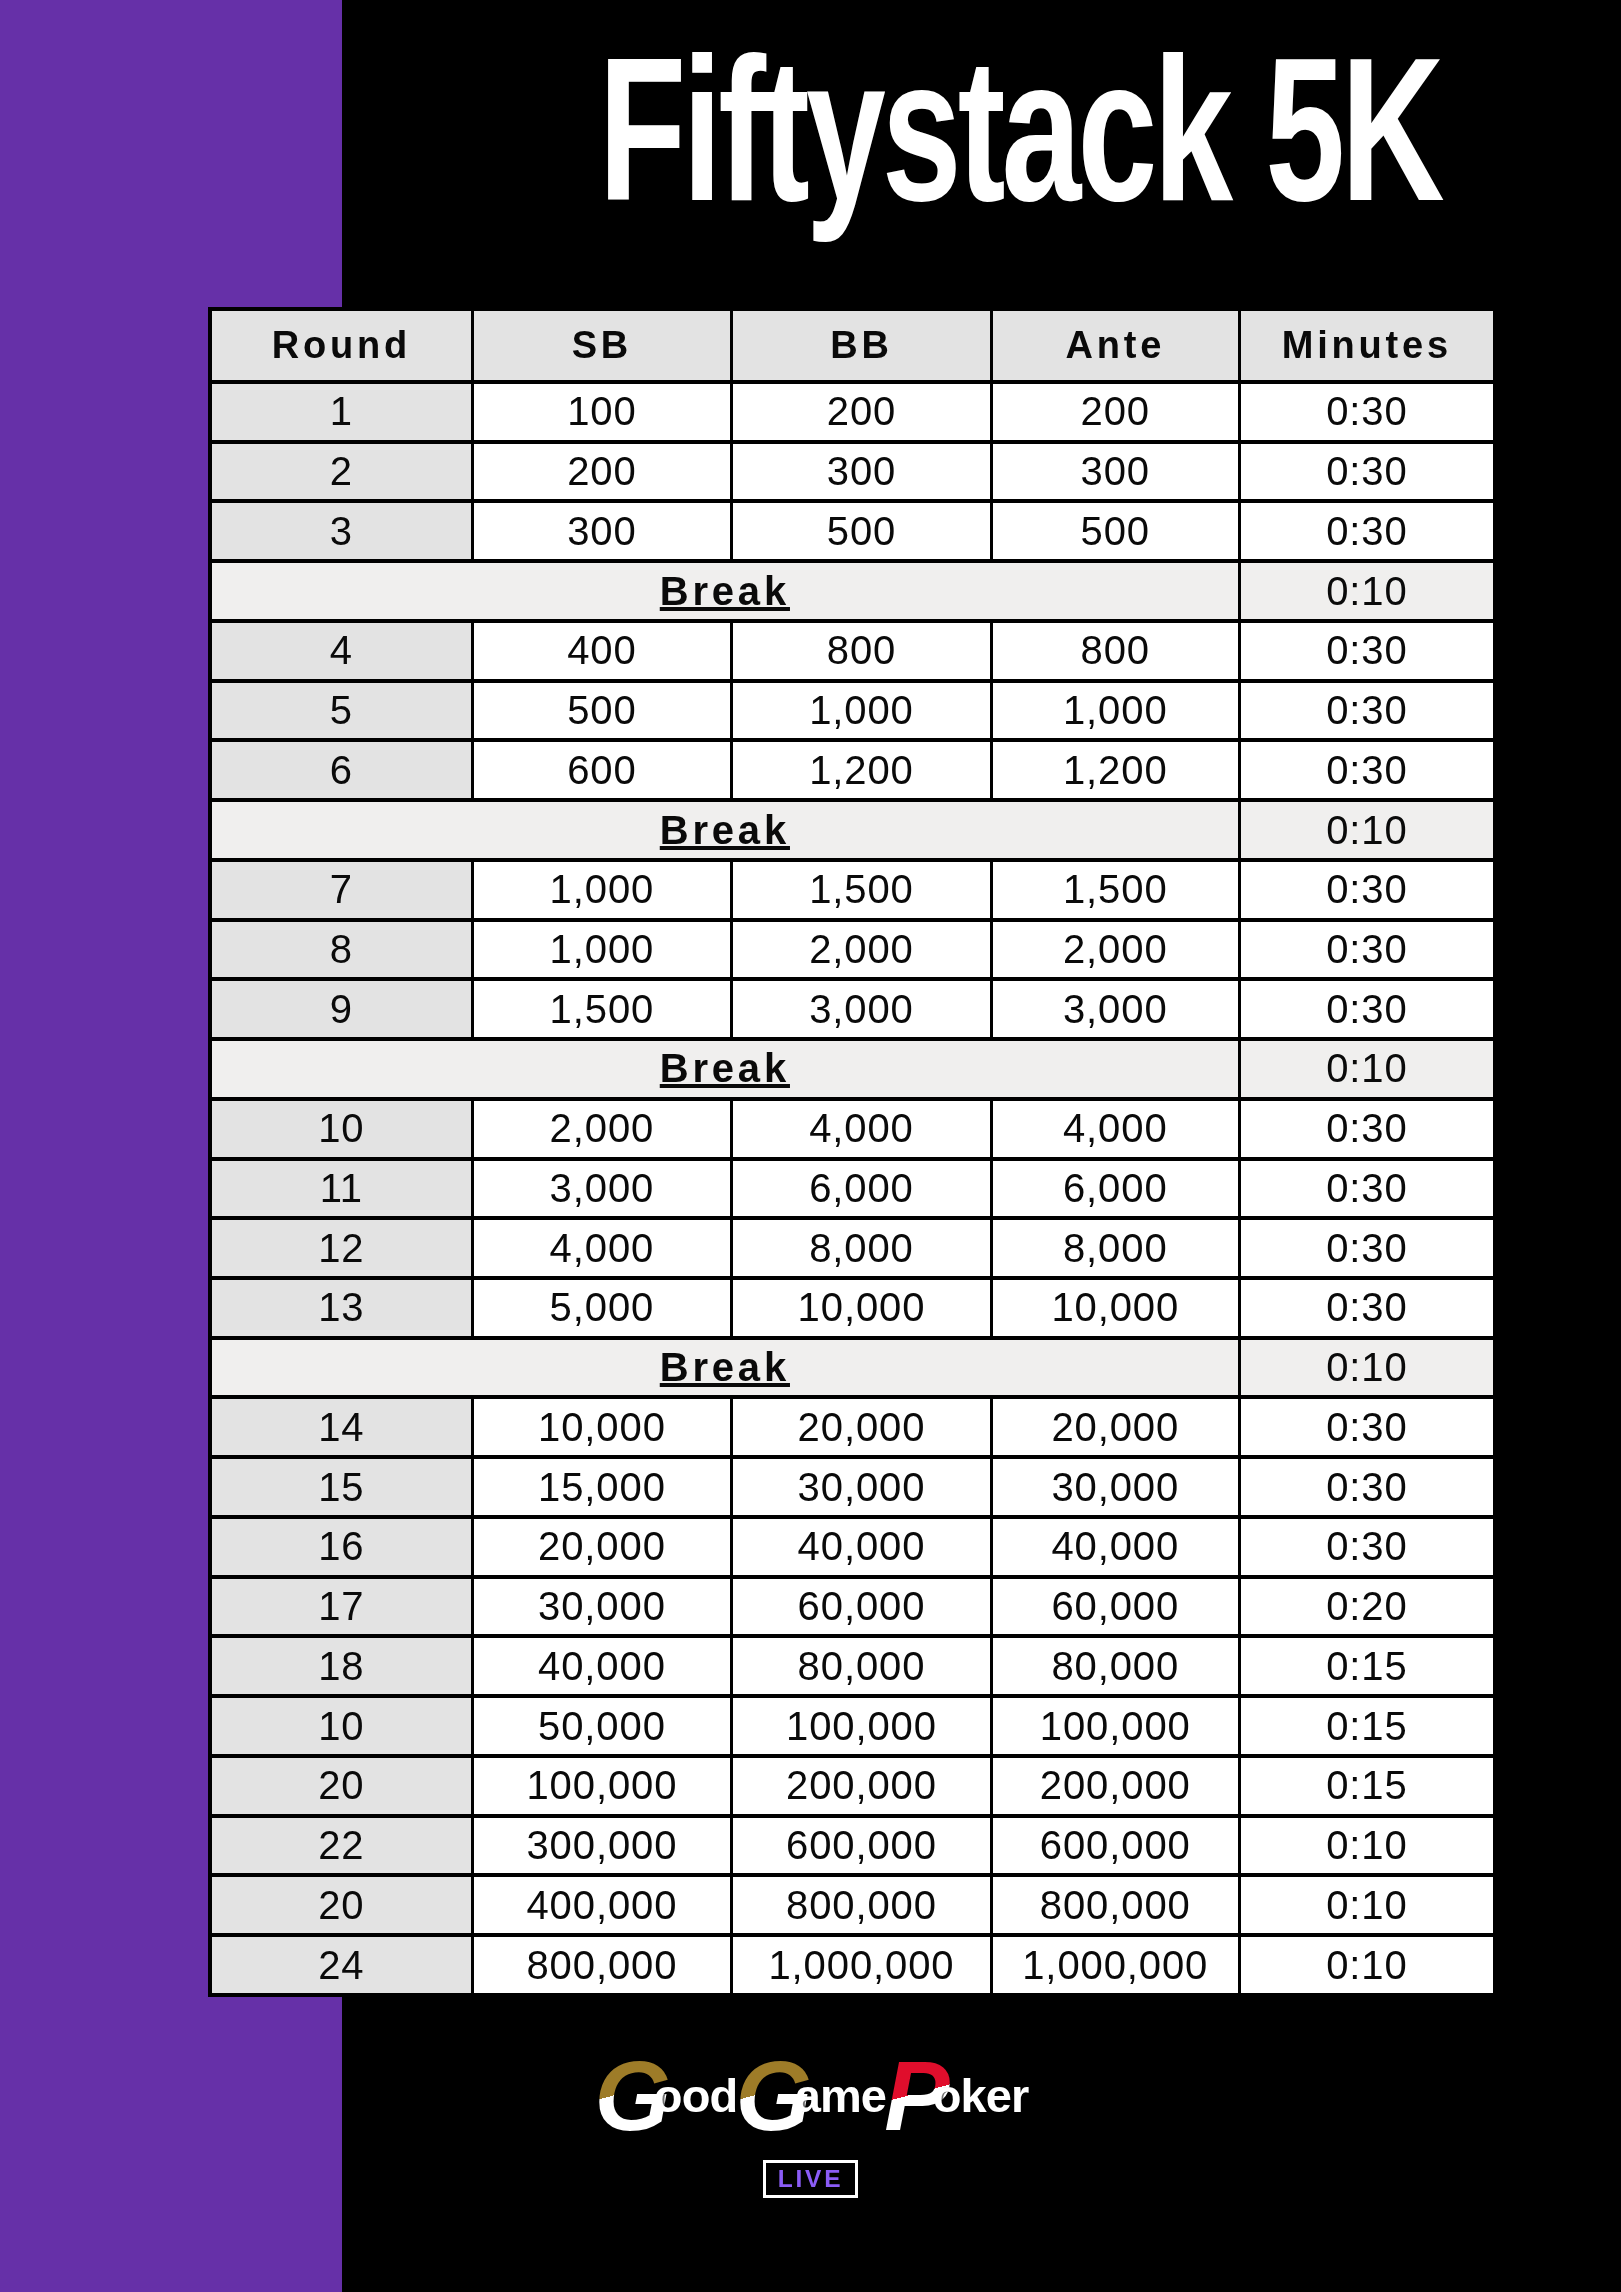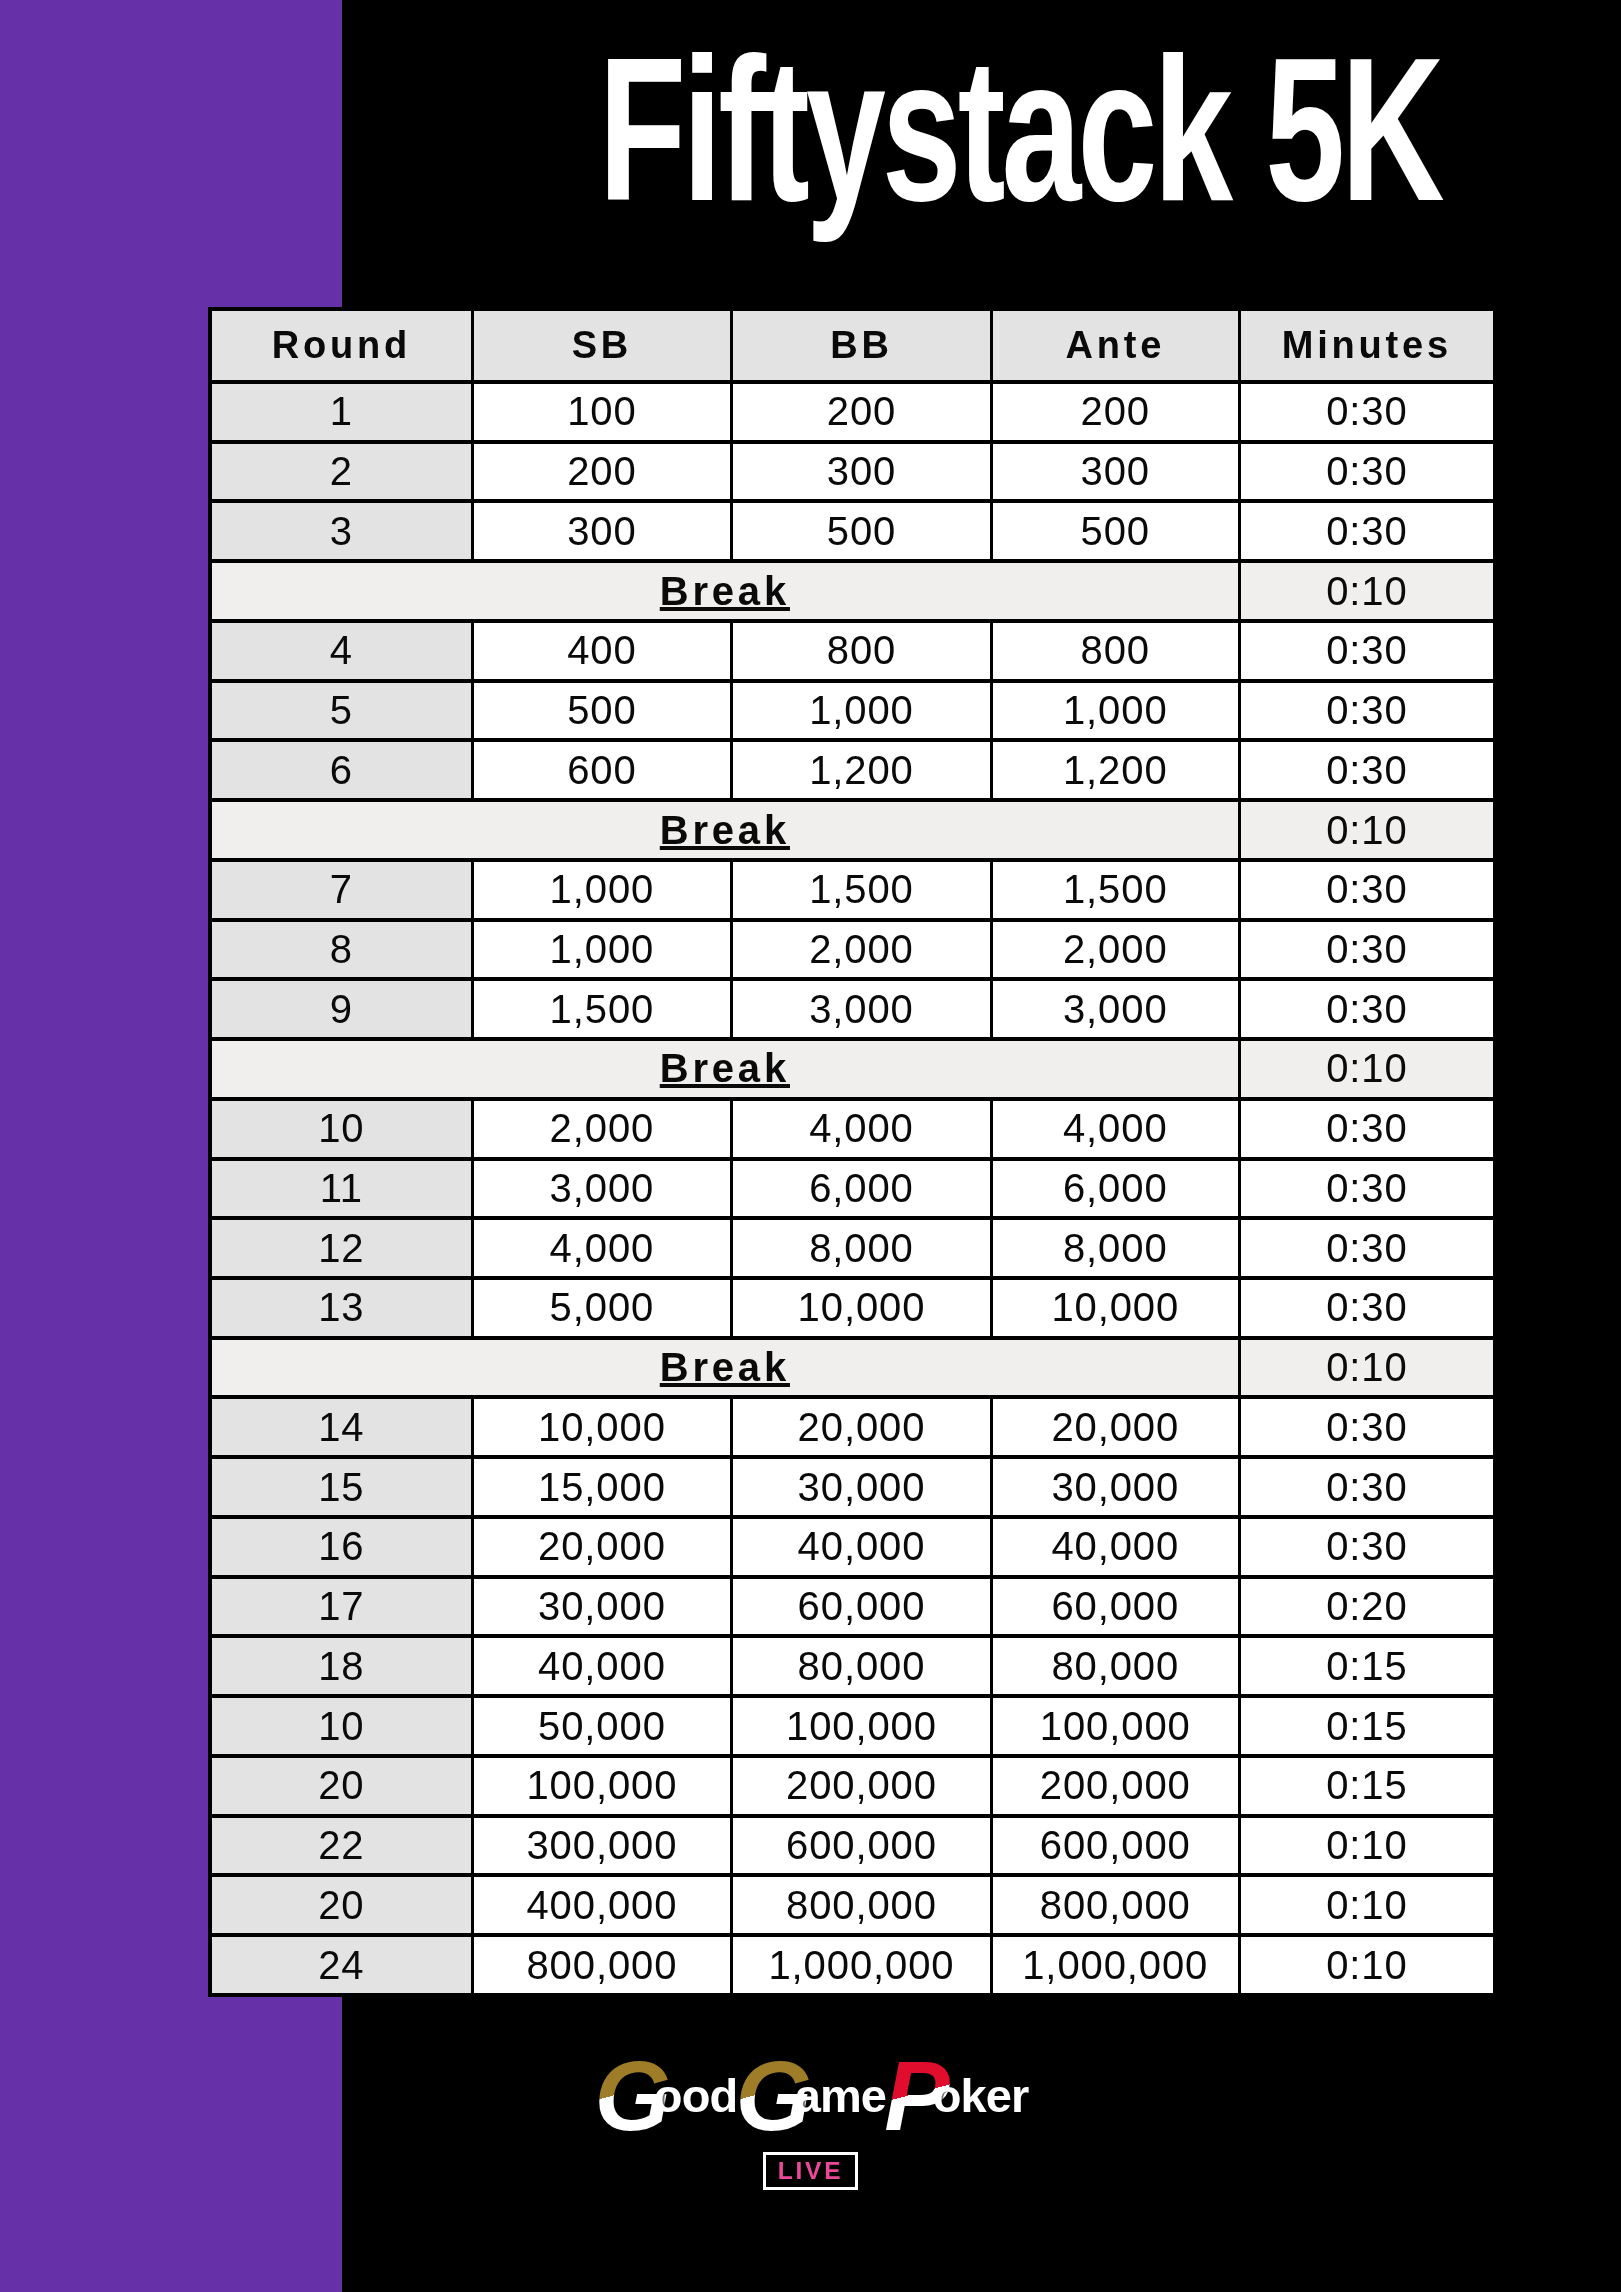--- a/index.html
+++ b/index.html
@@ -120,23 +120,23 @@
     font-weight: 700;
     font-size: 47px;
     line-height: 0.9;
     letter-spacing: -0.9px;
     margin: 0 -1.9px 16px -1.9px;
     padding-bottom: 0.9px;
     text-shadow: 1.9px 0 0 rgba(0,0,0,0.55);
   }
   .live-badge {
     display: inline-block;
-    margin-top: 18px;
+    margin-top: 26px;
     border: 3.8px solid #ffffff;
-    color: #ec4899;
+    color: #8b5cf6;
     font-size: 24.5px;
     font-weight: 800;
     letter-spacing: 2.8px;
     line-height: 1.3;
     padding: 0 12px;
     background: transparent;
   }
 </style>
 </head>
 <body>

